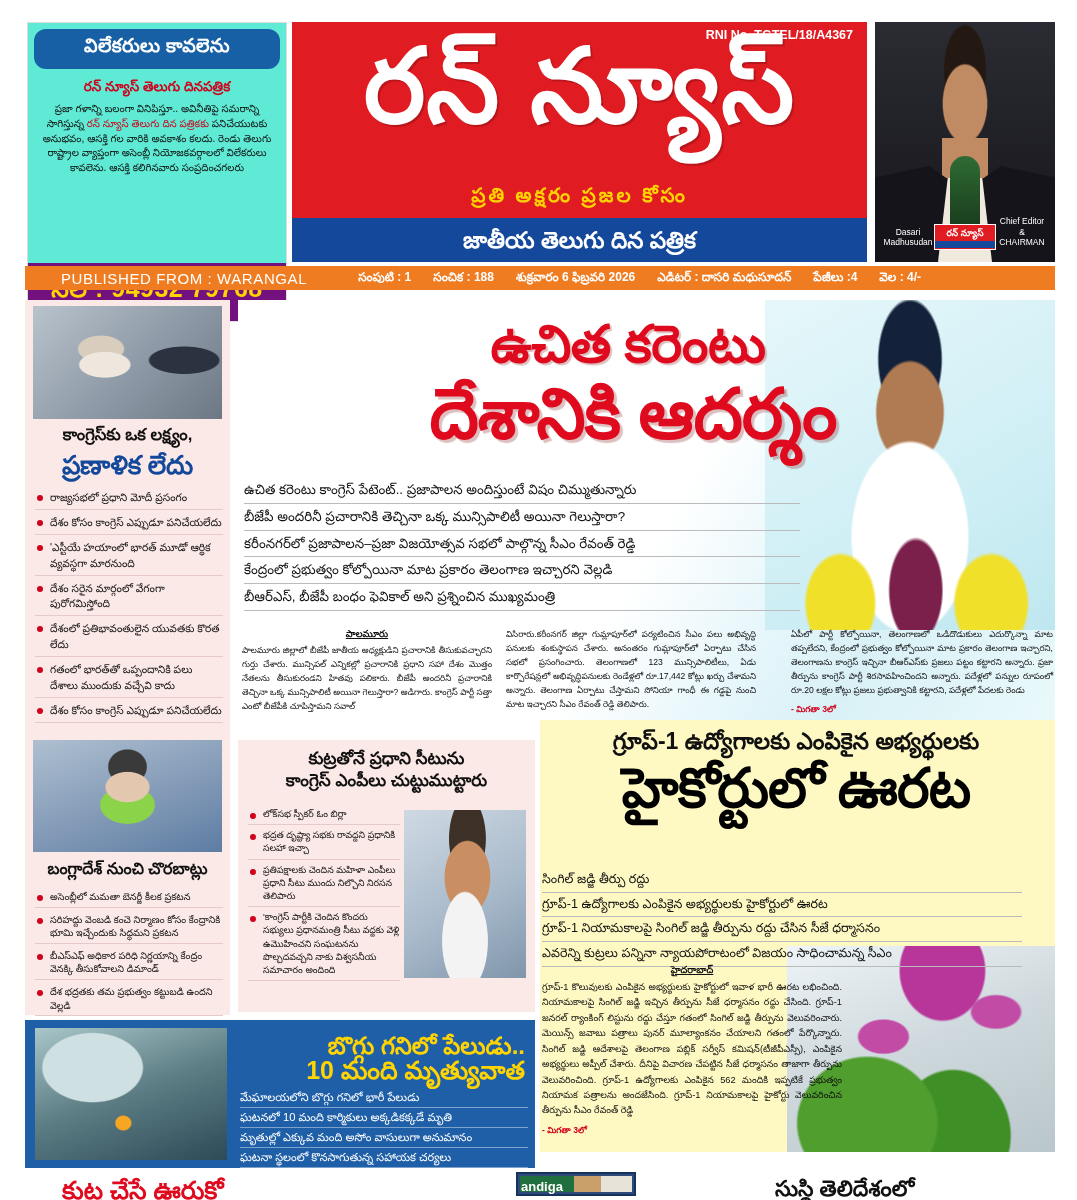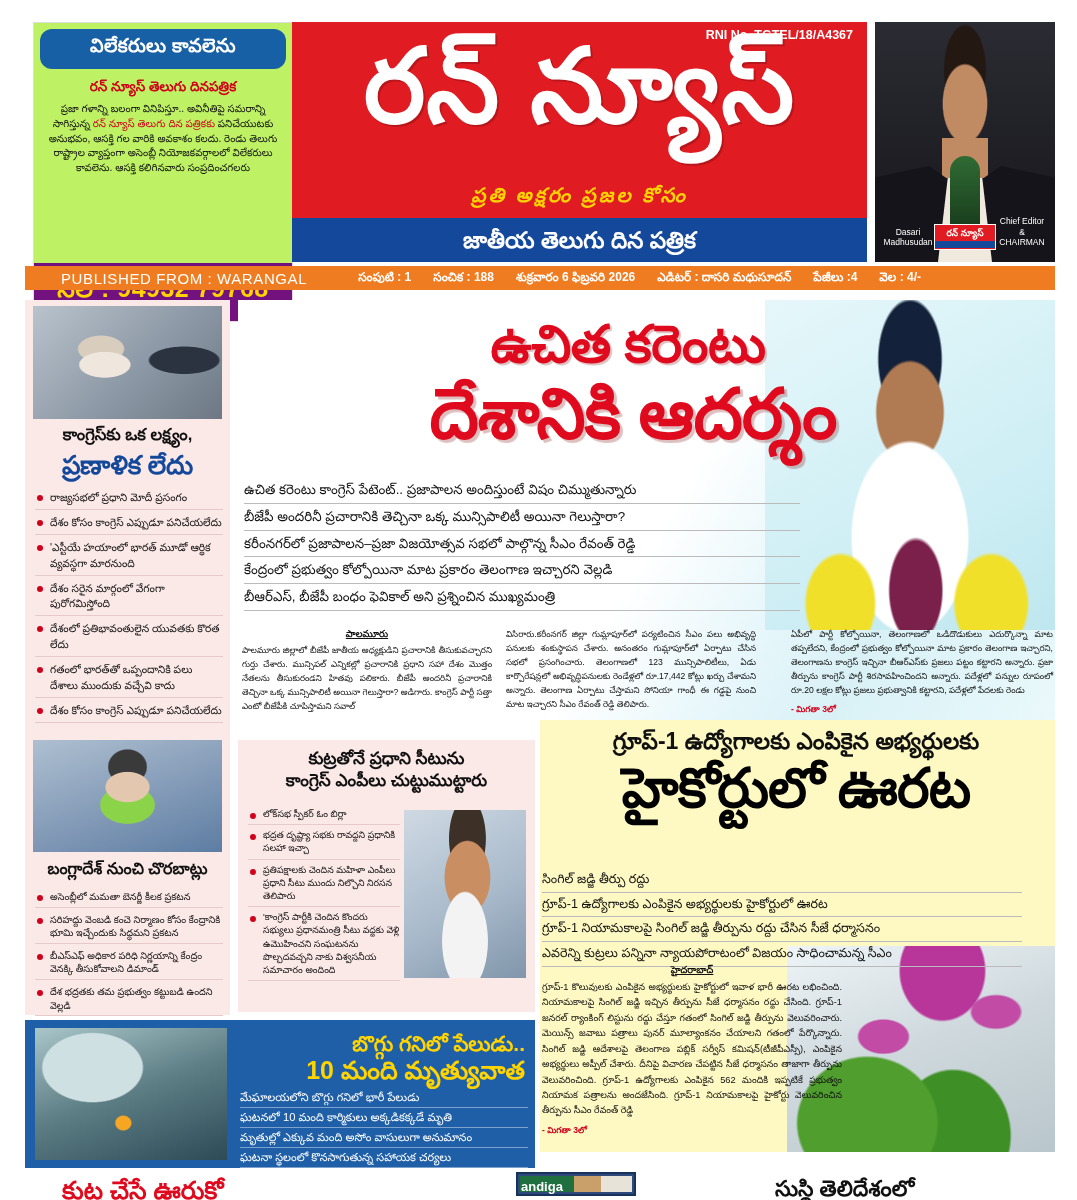--- a/index.html
+++ b/index.html
@@ -7,22 +7,22 @@
     width: 1077px; height: 1200px;
     background: #ffffff;
     font-family: "Liberation Sans", "DejaVu Sans", sans-serif;
     overflow: hidden;
   }
   #page { position: relative; width: 1077px; height: 1200px; background:#fff; }
 
   
   .masthead { position:absolute; left:0; top:0; width:1077px; height:258px; }
 
-  .ad-box { position:absolute; left:33px; top:22px; width:260px; height:300px;
-            background:#bef264; border:1px solid #ddd; }
+  .ad-box { position:absolute; left:27px; top:22px; width:260px; height:300px;
+            background:#5eead4; border:1px solid #ddd; }
   .ad-head { margin:6px 6px 0 6px; background:#1760a5; border-radius:12px;
              color:#fff; text-align:center; font-size:19px; font-weight:bold;
              padding:6px 2px 8px 2px; letter-spacing:.3px; }
   .ad-sub { text-align:center; color:#d0021b; font-weight:bold; font-size:13.5px;
             margin-top:10px; }
   .ad-body { text-align:center; color:#111; font-size:10.2px; line-height:1.45;
              margin:4px 8px 0 8px; }
   .ad-body .hl { color:#d0021b; }
   .ad-phone { position:absolute; left:0; bottom:0; width:100%; height:58px;
               background:#73117f; text-align:center; padding-top:11px; }
@@ -30,21 +30,21 @@
   .ad-phone .ed { color:#ffffff; font-size:11px; margin-top:2px; }
 
   .logo-box { position:absolute; left:292px; top:22px; width:575px; height:240px; }
   .logo-red { position:relative; width:100%; height:196px; background:#e11b22; overflow:hidden; }
   .rni { position:absolute; right:14px; top:6px; color:#fff; font-size:12.5px; font-weight:bold; }
   .logo-main { position:absolute; left:0; top:6px; width:100%; text-align:center;
                color:#fff; font-size:104px; font-weight:bold; line-height:1.12;
                letter-spacing:1px; white-space:nowrap;
                text-shadow:2px 2px 0 rgba(0,0,0,.18); }
   .logo-tag { position:absolute; left:0; bottom:6px; width:100%; text-align:center;
-              color:#ffd400; font-size:20px; font-weight:bold; letter-spacing:3px;font-style:italic; }
+              color:#ffd400; font-size:20px; font-weight:bold; letter-spacing:3px; }
   .logo-blue { width:100%; height:44px; background:#14489b; color:#fff;
                text-align:center; font-size:23px; font-weight:bold; line-height:44px; }
 
   .editor-box { position:absolute; left:875px; top:22px; width:180px; height:240px;
                 background:#0e0e12; overflow:hidden; }
   .ed-photo { position:absolute; inset:0;
     background:
       radial-gradient(circle at 50% 112%, #0b2c0c 0 12%, transparent 13%),
       radial-gradient(ellipse at 50% 34%, #c08a63 0 17%, transparent 18%),
       radial-gradient(ellipse at 50% 20%, #241813 0 16%, transparent 17%),
@@ -112,21 +112,21 @@
 
   
   .coalbox { position:absolute; left:25px; top:1020px; width:510px; height:148px;
              background:#1f5fa8; }
   .coal-photo { position:absolute; left:10px; top:8px; width:192px; height:132px;
     background:
       radial-gradient(ellipse at 46% 72%, #f6a623 0 5%, transparent 6%),
       radial-gradient(ellipse at 30% 30%, #cfe0e2 0 26%, transparent 27%),
       linear-gradient(160deg,#a9c6c9,#5e7f86 48%,#2d4a57); }
   .coal-h1 { position:absolute; left:215px; top:12px; width:285px; text-align:right;
-             font-size:21px; font-weight:bold; color:#ffd400; }
+             font-size:24px; font-weight:bold; color:#ffd400; }
   .coal-h2 { position:absolute; left:215px; top:36px; width:285px; text-align:right;
              font-size:25px; font-weight:bold; color:#ffd400; }
   .coal-lines { position:absolute; left:215px; top:70px; width:288px; }
   .coal-lines div { color:#fff; font-size:11.2px; line-height:1.42;
                     border-bottom:1px solid rgba(255,255,255,.42); padding-bottom:1px;
                     margin-bottom:2px; }
 
   
   .lead { position:absolute; left:238px; top:300px; width:817px; height:430px; }
   .lead-bg { position:absolute; inset:0;

